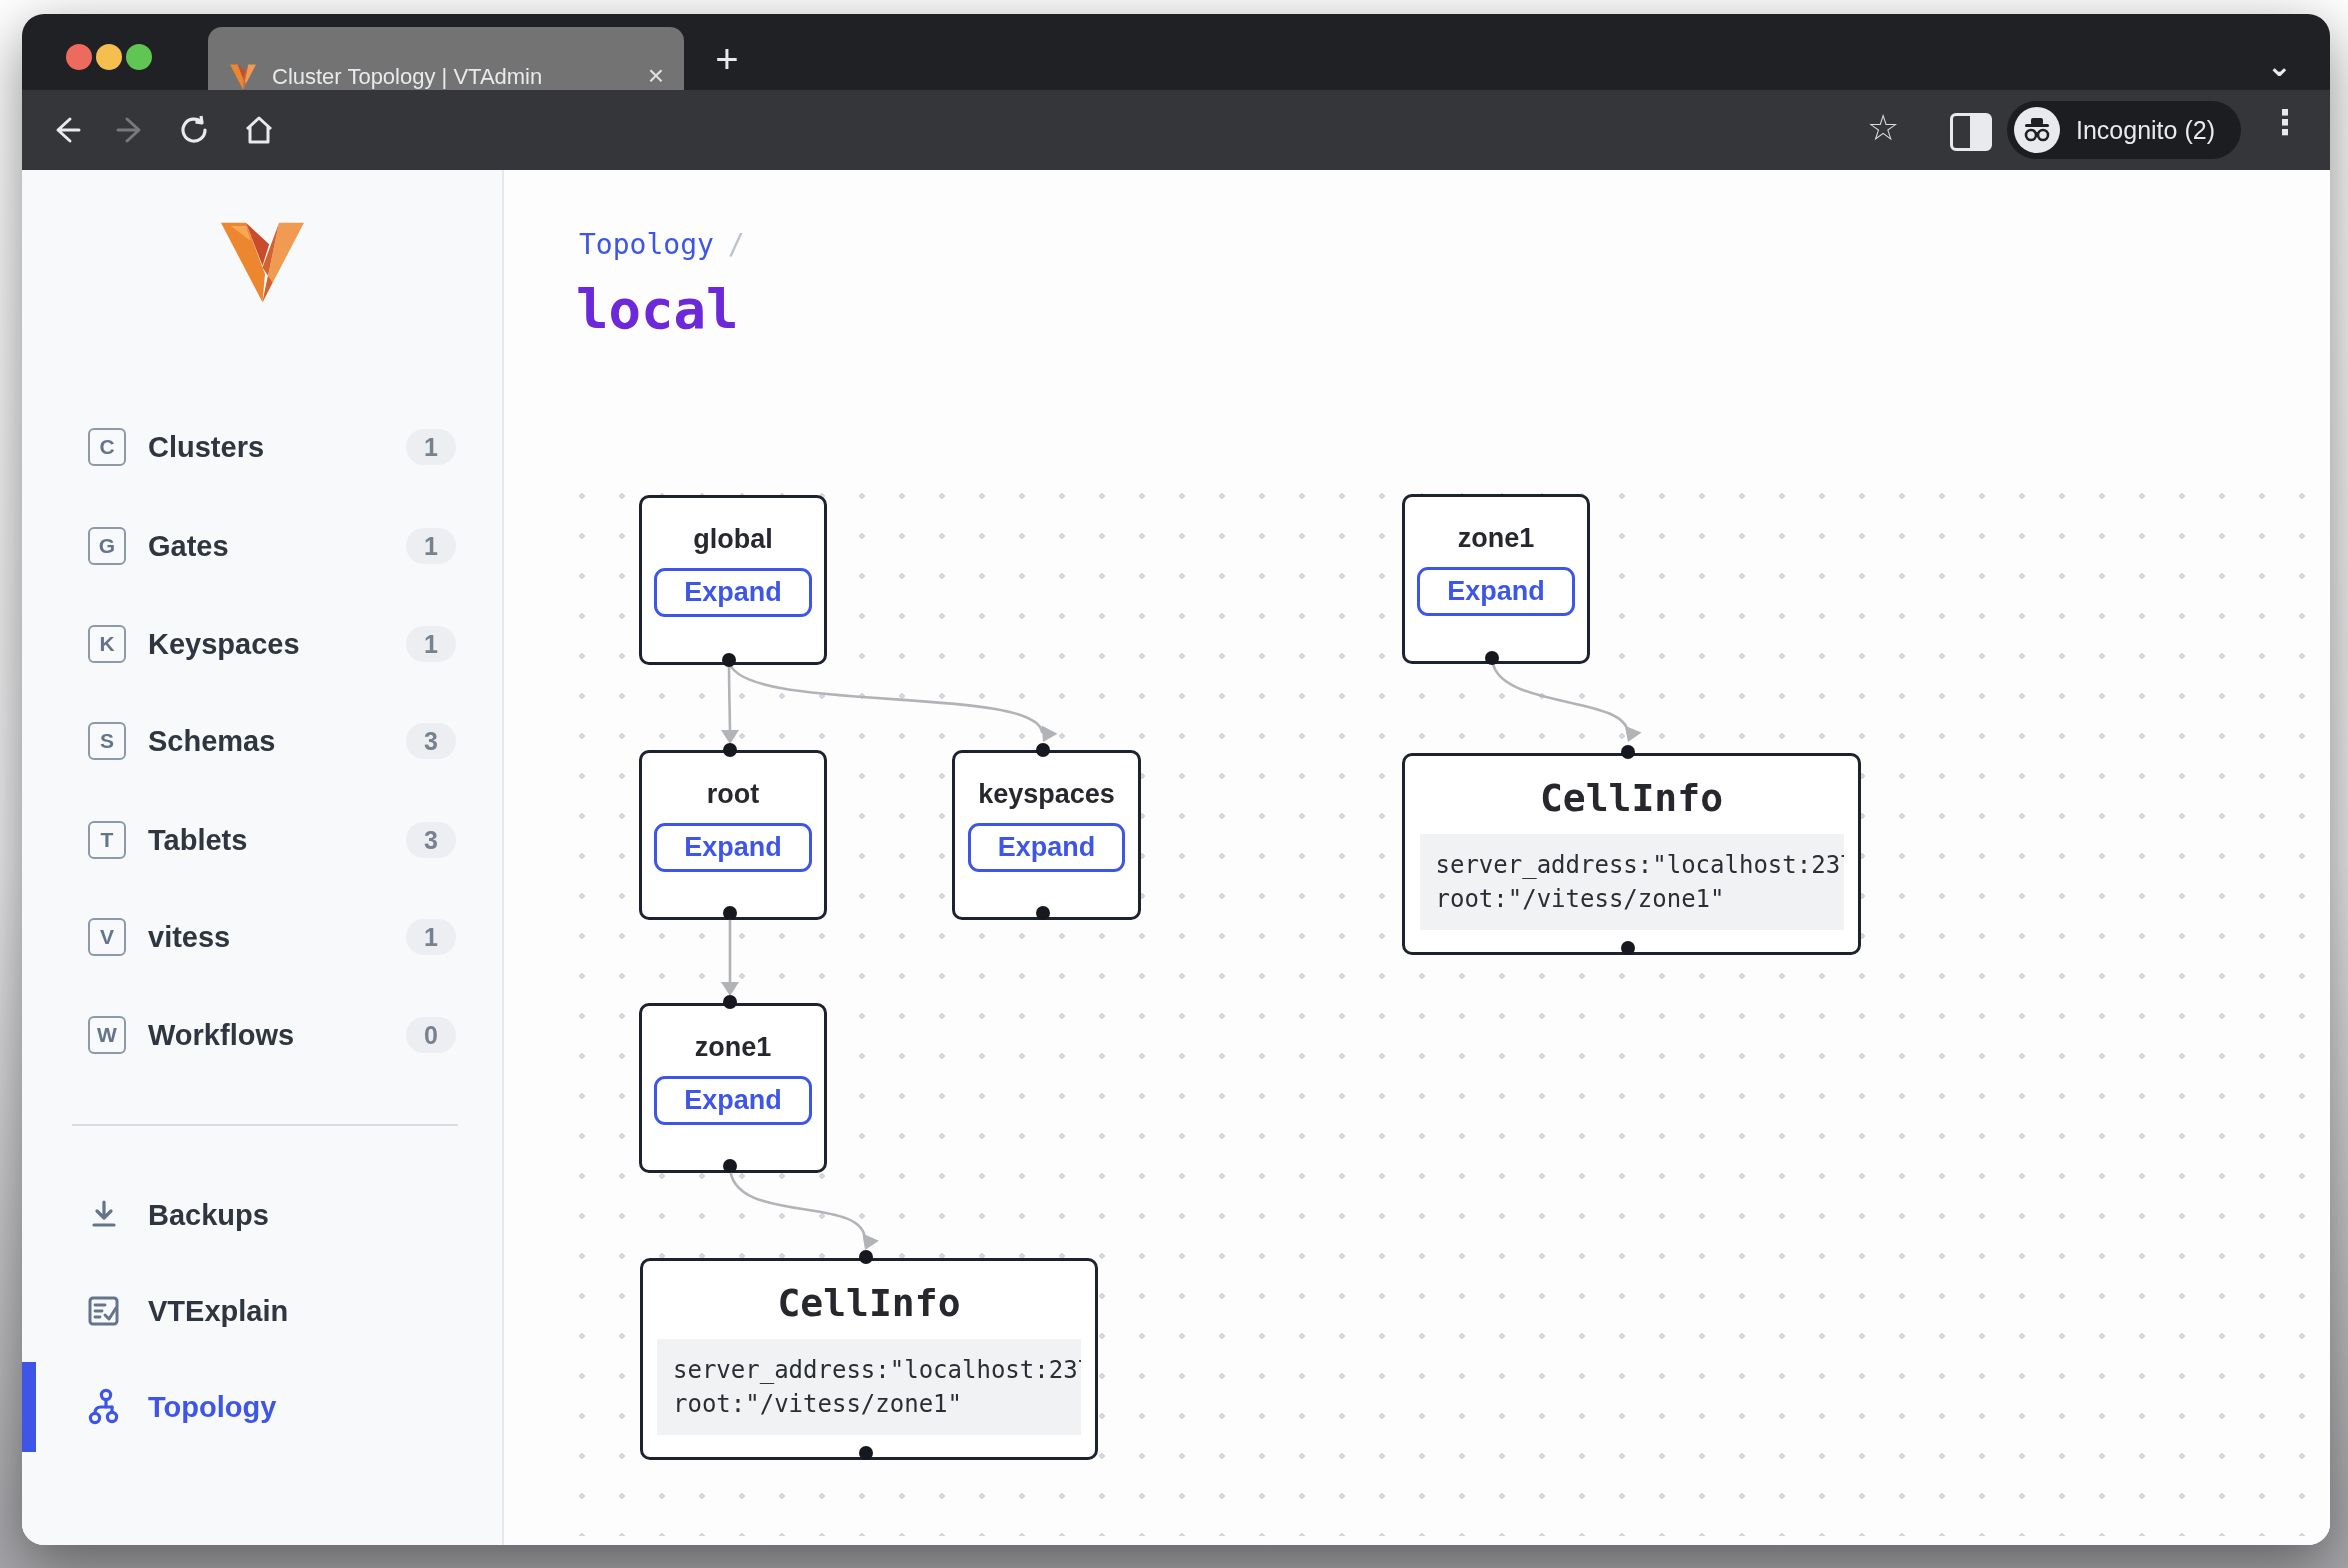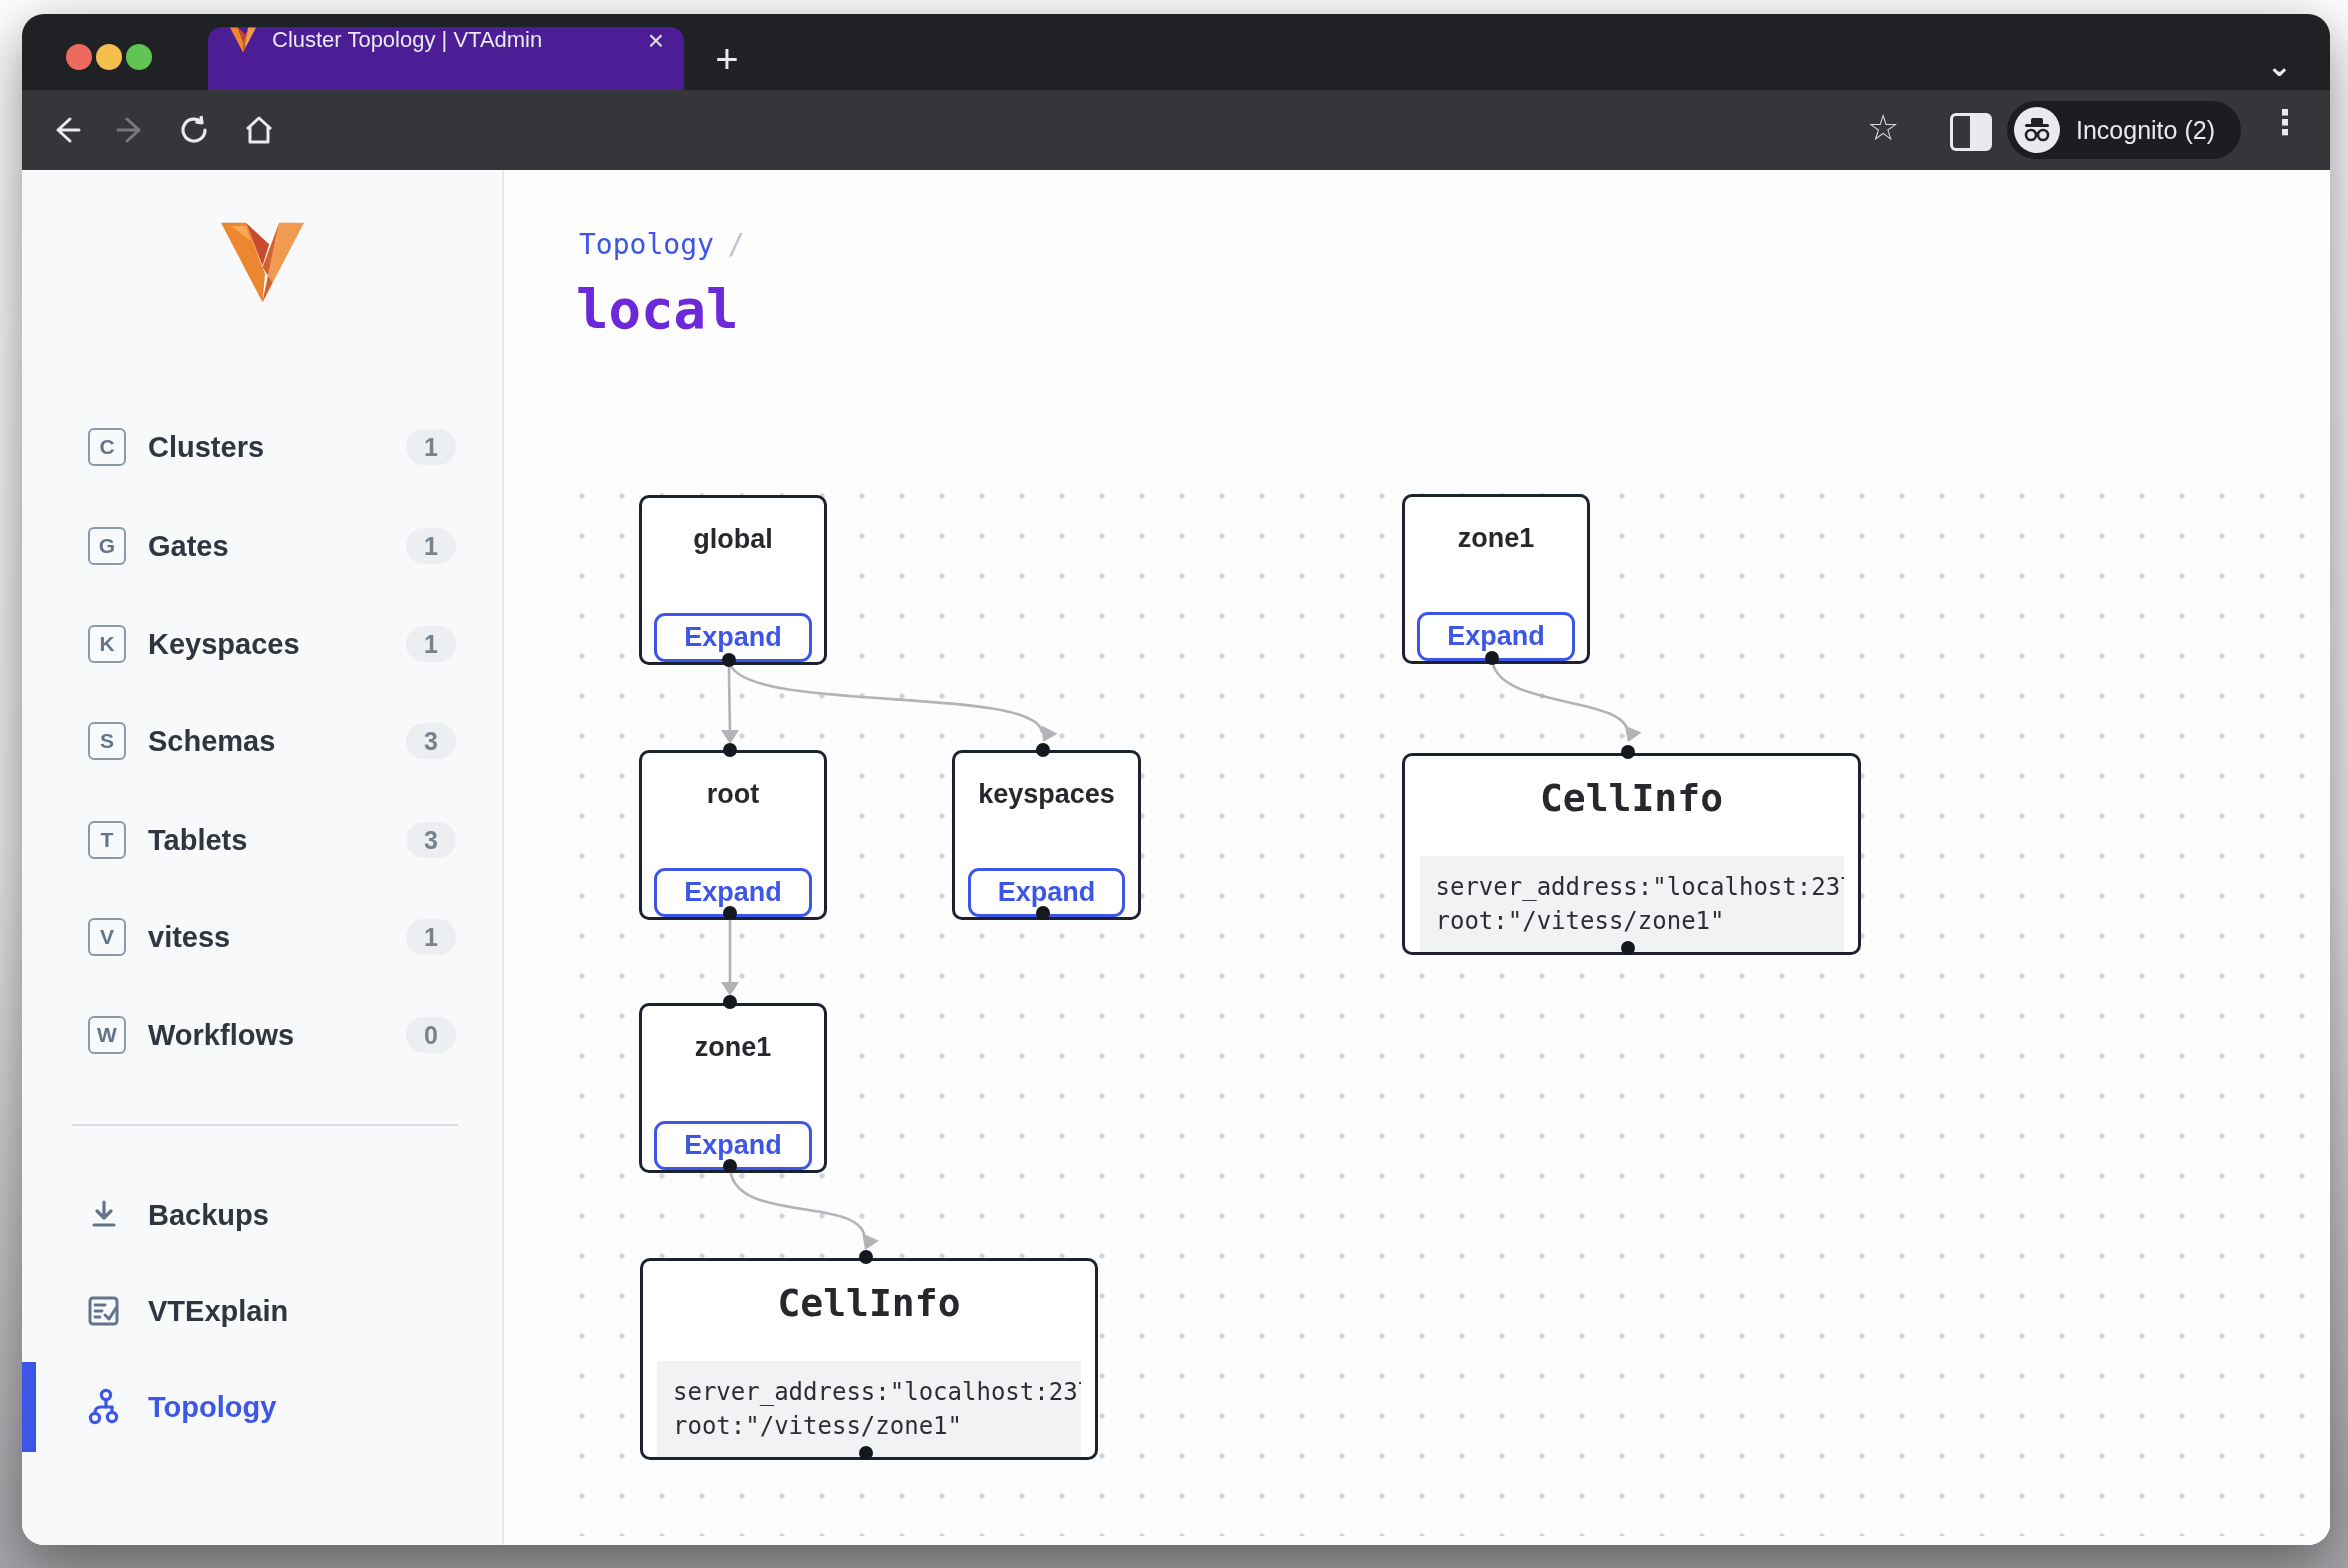--- a/index.html
+++ b/index.html
@@ -7,22 +7,22 @@
        font-family:"Liberation Sans","DejaVu Sans",sans-serif;
        -webkit-font-smoothing:antialiased;}
   .screen{position:relative;width:2348px;height:1568px;overflow:hidden;}
   .window{position:absolute;left:22px;top:14px;width:2308px;height:1531px;
           border-radius:22px;overflow:hidden;background:#fff;
           box-shadow:0 18px 60px rgba(0,0,0,.45);}
 
   
   .tabstrip{position:absolute;left:0;top:0;width:100%;height:76px;background:#202124;}
   .light{position:absolute;top:30px;width:26px;height:26px;border-radius:50%;}
-  .tab{position:absolute;left:186px;top:13px;width:476px;height:63px;background:#4c1d95;
-       border-radius:14px 14px 0 0;display:flex;align-items:flex-start;}
+  .tab{position:absolute;left:186px;top:13px;width:476px;height:63px;background:#737373;
+       border-radius:14px 14px 0 0;display:flex;align-items:flex-end;}
   .tab-title{color:#e8eaed;font-size:22px;margin-left:16px;white-space:nowrap;}
   .tab-close{margin-left:auto;margin-right:20px;color:#dfe1e5;font-size:28px;line-height:1;cursor:default;}
   .newtab{position:absolute;left:678px;top:18px;width:54px;height:54px;color:#e8eaed;
           font-size:40px;font-weight:300;display:flex;align-items:center;justify-content:center;}
   .tab-chevron{position:absolute;right:38px;top:34px;color:#e8eaed;font-size:30px;font-weight:bold;}
   .toolbar{position:absolute;left:0;top:76px;width:100%;height:80px;background:#35363a;}
   .navic{position:absolute;top:20px;width:40px;height:40px;display:flex;align-items:center;justify-content:center;}
   .urlbar{position:absolute;left:285px;top:12px;width:1538px;height:56px;background:#202124;
           border-radius:28px;display:flex;align-items:center;color:#e8eaed;font-size:25px;}
   .urlbar .rest{color:#9aa0a6;font-weight:bold;}
@@ -59,21 +59,21 @@
   .main{position:absolute;left:482px;top:0;width:1826px;height:100%;background:#fdfdfe;}
   .crumb{position:absolute;left:75px;top:58px;font-family:"DejaVu Sans Mono",monospace;font-size:28px;}
   .crumb a{color:#3d56e8;text-decoration:none;}
   .crumb .sep{color:#bcc5cf;margin-left:14px;}
   .pagetitle{position:absolute;left:72px;top:108px;font-family:"DejaVu Sans Mono",monospace;
              font-size:54px;font-weight:bold;color:#6d28d9;}
   .canvas{position:absolute;left:58px;top:310px;width:1768px;height:1056px;
           background-image:radial-gradient(circle,#d3d6db 2.6px,transparent 2.7px);
           background-size:40px 40px;background-position:0px -4px;}
   .gnode{position:absolute;background:#fff;border:3px solid #1c2230;border-radius:10px;
-         display:flex;flex-direction:column;align-items:center;justify-content:space-between;}
+         display:flex;flex-direction:column;align-items:center;}
   .gnode .ntitle{font-size:27px;font-weight:bold;color:#26282e;margin-top:26px;}
   .gnode .ntitle.mono{font-family:"DejaVu Sans Mono",monospace;font-size:38px;}
   .expandbtn{margin-top:13px;padding:6px 27px;border:3px solid #3d56e8;border-radius:11px;
              background:#fff;color:#3d56e8;font-size:27px;font-weight:bold;
              font-family:"Liberation Sans","DejaVu Sans",sans-serif;}
   .codeblock{margin-top:14px;background:#f1f2f4;padding:14px 16px;width:392px;
              font-family:"DejaVu Sans Mono",monospace;font-size:24px;line-height:34px;color:#2a2d33;
              white-space:nowrap;overflow:hidden;}
   .edgelayer{position:absolute;left:0;top:0;width:1826px;height:1375px;pointer-events:none;}
 </style>

